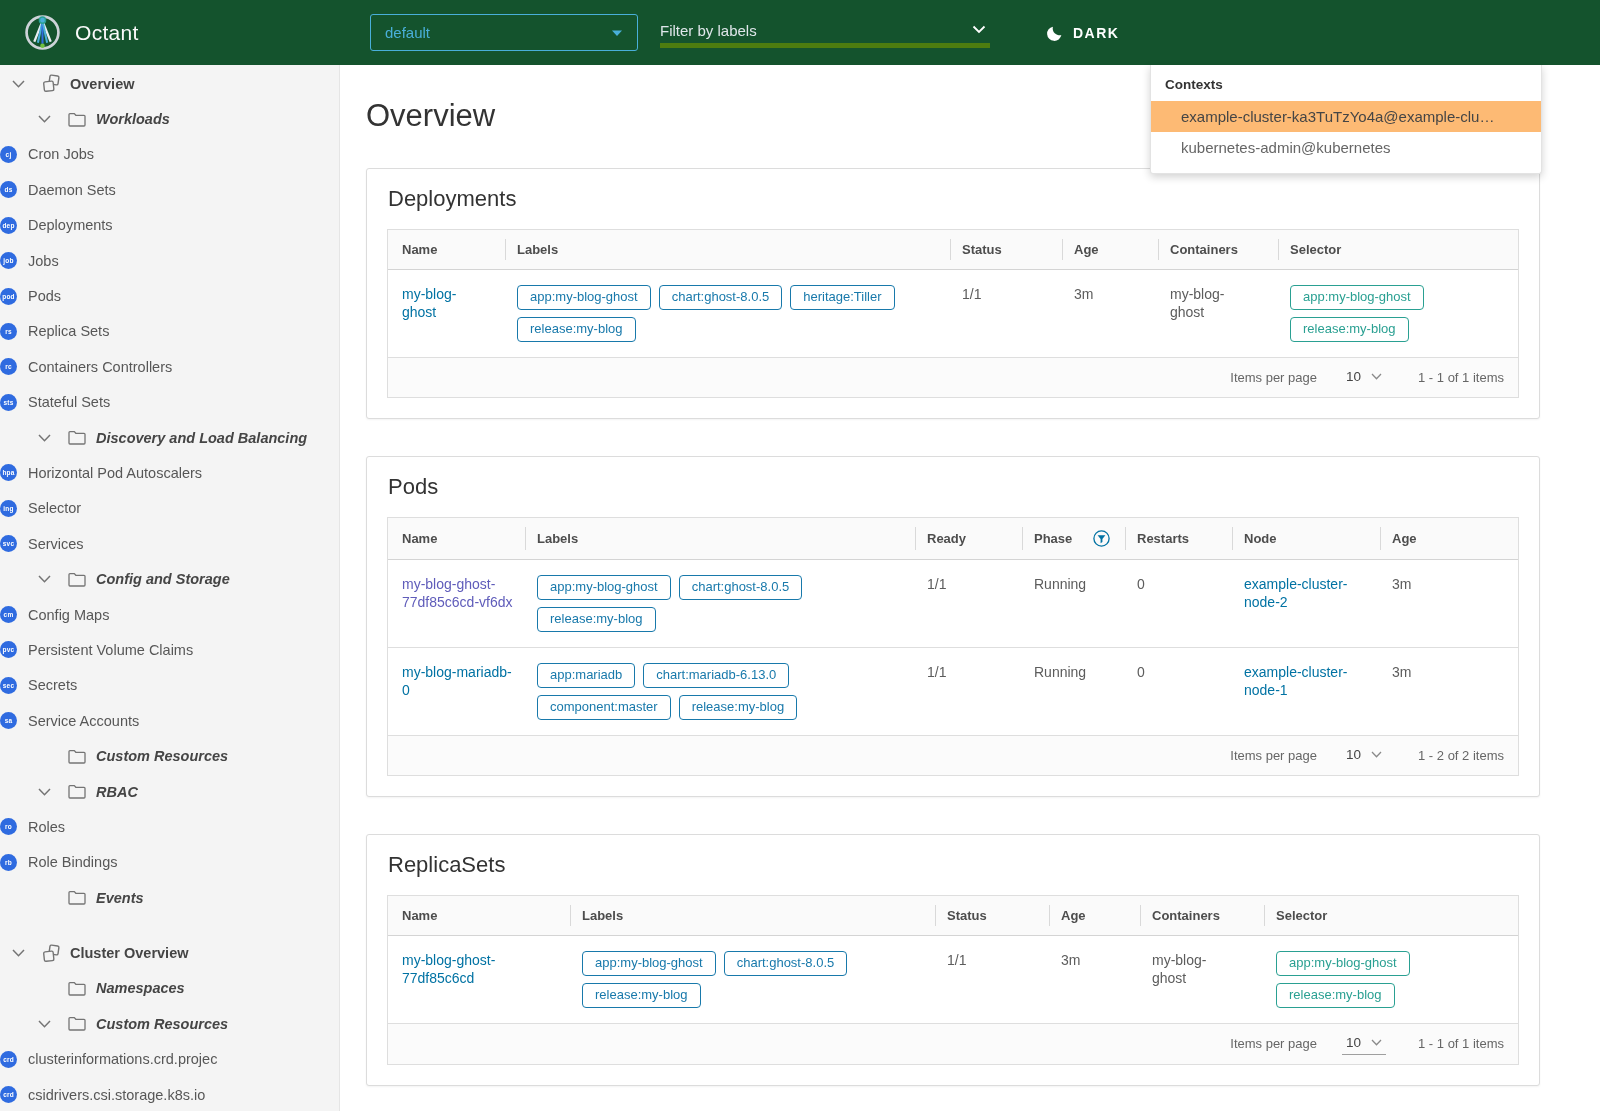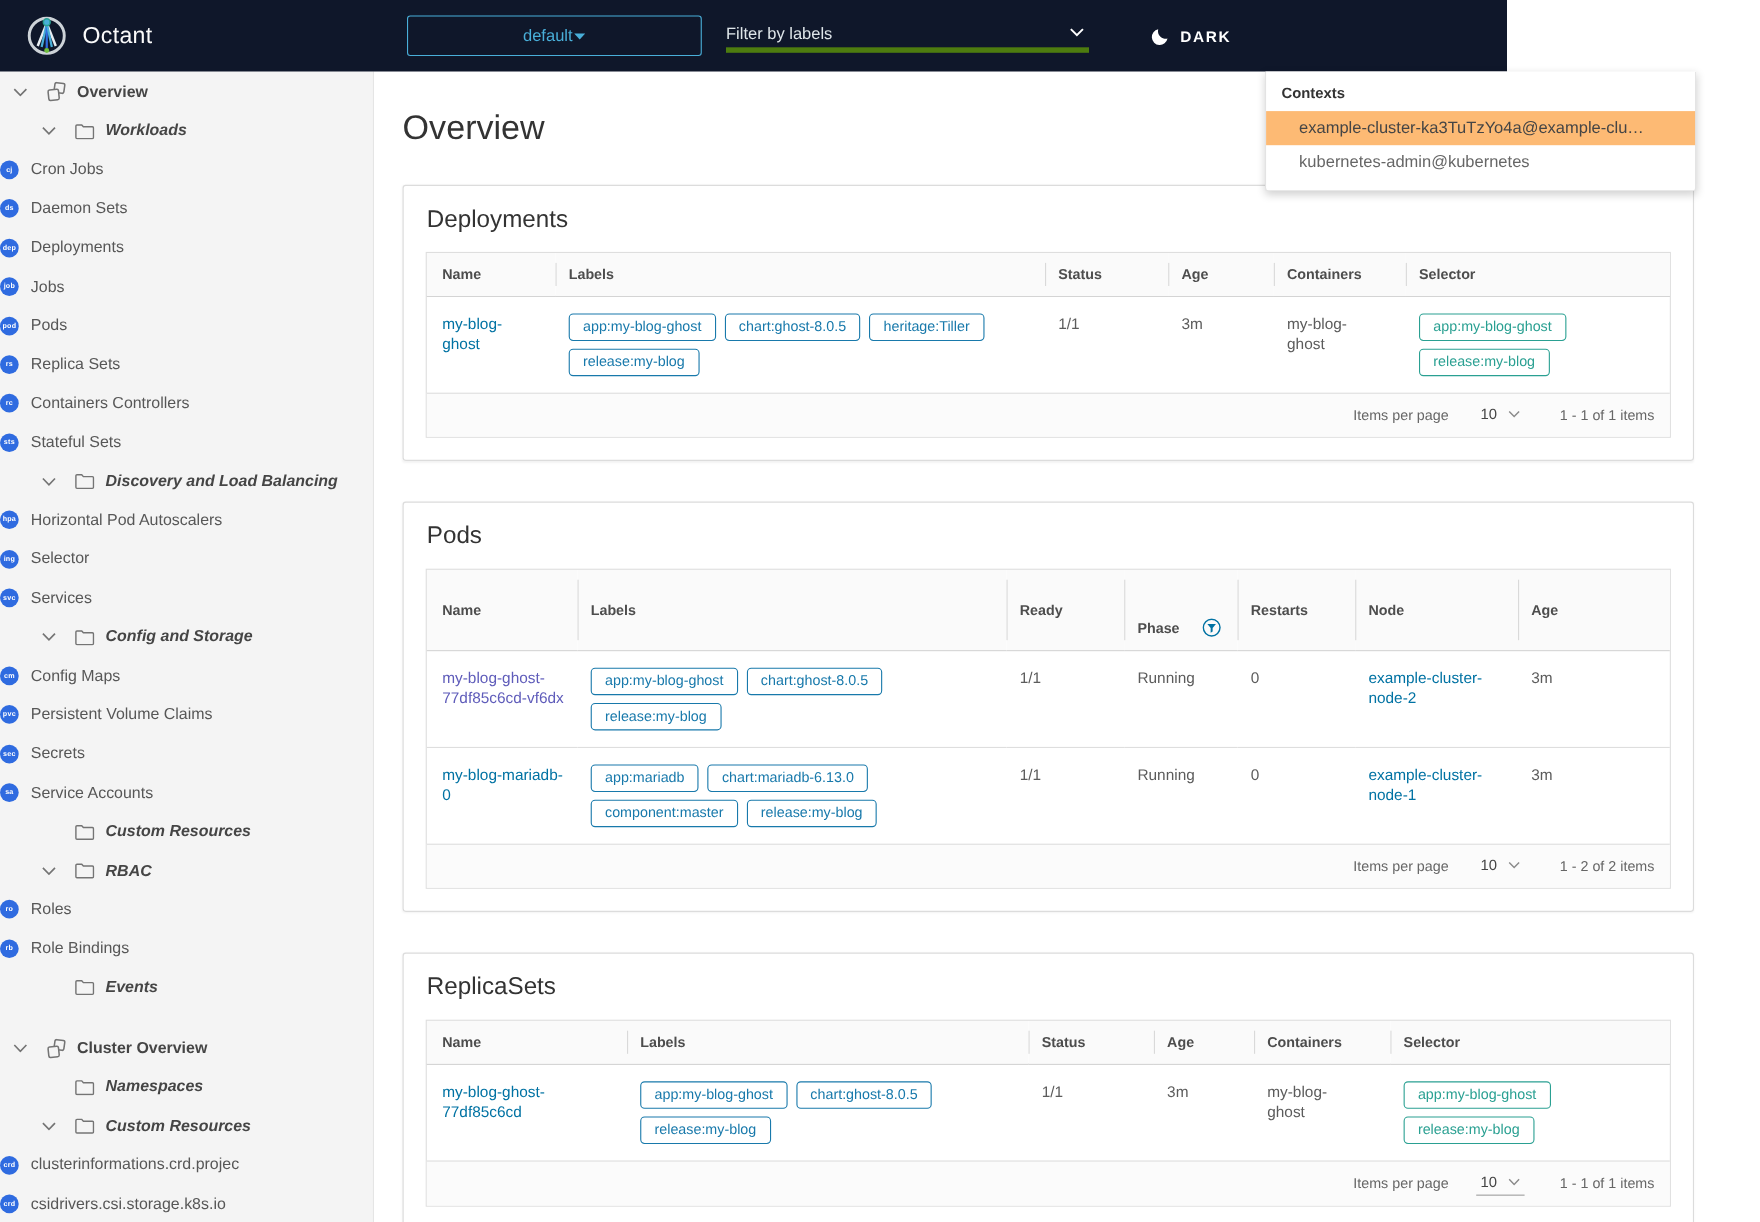--- a/index.html
+++ b/index.html
@@ -1,22 +1,22 @@
 <!DOCTYPE html>
 <html><head>
 <meta charset="utf-8">
 <style>
   * { margin:0; padding:0; box-sizing:border-box; }
   html,body { width:1600px; height:1111px; overflow:hidden; font-family:"Liberation Sans", sans-serif; background:#fff; }
 
   
-  .navbar { position:absolute; left:0; top:0; width:1370px; height:65px; background:#0f172a; z-index:50; }
+  .navbar { position:absolute; left:0; top:0; width:1600px; height:65px; background:#14532d; z-index:50; }
   .brand { position:absolute; left:24px; top:0; height:65px; display:flex; align-items:center; gap:14px; }
   .brand-name { color:#fafafa; font-size:21px; letter-spacing:.3px; }
-  .ns-select { position:absolute; left:370px; top:14px; width:268px; height:37px; border:1px solid #49afd9; border-radius:3px; display:flex; align-items:center; justify-content:center; padding:0 14px; cursor:pointer; }
+  .ns-select { position:absolute; left:370px; top:14px; width:268px; height:37px; border:1px solid #49afd9; border-radius:3px; display:flex; align-items:center; justify-content:space-between; padding:0 14px; cursor:pointer; }
   .ns-select .ns-value { color:#49afd9; font-size:15px; }
   .filter-box { position:absolute; left:660px; top:16px; width:330px; height:32px; border-bottom:5px solid #4d7c0f; }
   .filter-box input { width:295px; height:28px; background:transparent; border:none; outline:none; color:#e8edf0; font-size:15px; font-family:"Liberation Sans", sans-serif; }
   .filter-box input::placeholder { color:#dfe6ea; opacity:1; }
   .filter-box .chev { position:absolute; right:4px; top:9px; }
   .theme-toggle { position:absolute; left:1046px; top:0; height:65px; display:flex; align-items:center; gap:9px; cursor:pointer; }
   .theme-label { color:#fff; font-size:14px; font-weight:700; letter-spacing:1.5px; }
   .context-btn { position:absolute; left:1155px; top:0; height:65px; display:flex; align-items:center; gap:9px; cursor:pointer; }
   .context-label { color:#eef1f3; font-size:14.5px; }
 
@@ -58,21 +58,21 @@
   a.lnk { color:#0072a3; text-decoration:none; display:inline-block; overflow-wrap:anywhere; }
   a.lnk.visited { color:#5f5cba; }
   .wrap-86 { max-width:86px; }
   .wrap-118 { max-width:118px; }
   .wrap-124 { max-width:124px; }
   .wrap-160 { max-width:160px; }
   .containers-val { display:inline-block; max-width:86px; overflow-wrap:anywhere; }
   .pills { display:flex; flex-wrap:wrap; gap:7px 8px; }
   .pill { border:1px solid #1879ab; color:#1879ab; border-radius:4px; padding:4px 12px; font-size:13px; line-height:1.15; background:#fff; white-space:nowrap; }
   .pill.teal { border-color:#2aa092; color:#2aa092; }
-  .th-flex { display:flex; align-items:center; gap:21px;margin-top:32px; }
+  .th-flex { display:flex; align-items:center; gap:21px; }
   .tbl-footer { display:flex; align-items:center; justify-content:flex-end; border-top:1px solid #dedede; background:#fbfbfb; padding:9px 14px; }
   .fp-label { font-size:13px; color:#666; }
   .page-size { display:flex; align-items:center; gap:10px; margin-left:25px; padding:2px 4px 4px; cursor:pointer; }
   .page-size.focused { border-bottom:1px solid #9f9f9f; }
   .page-size .ps-val { font-size:13.5px; color:#454545; }
   .fp-range { font-size:13px; color:#666; margin-left:32px; }
   svg { display:block; }
 </style>
 </head>
 <body>

